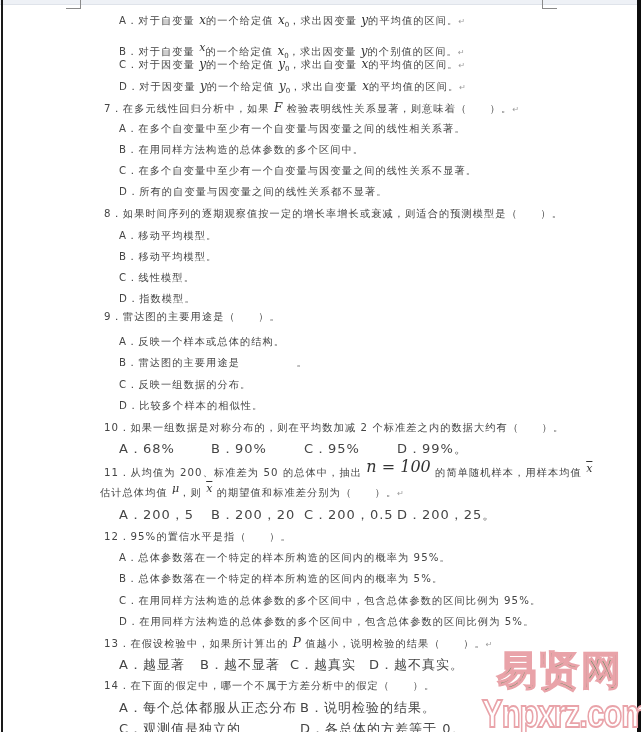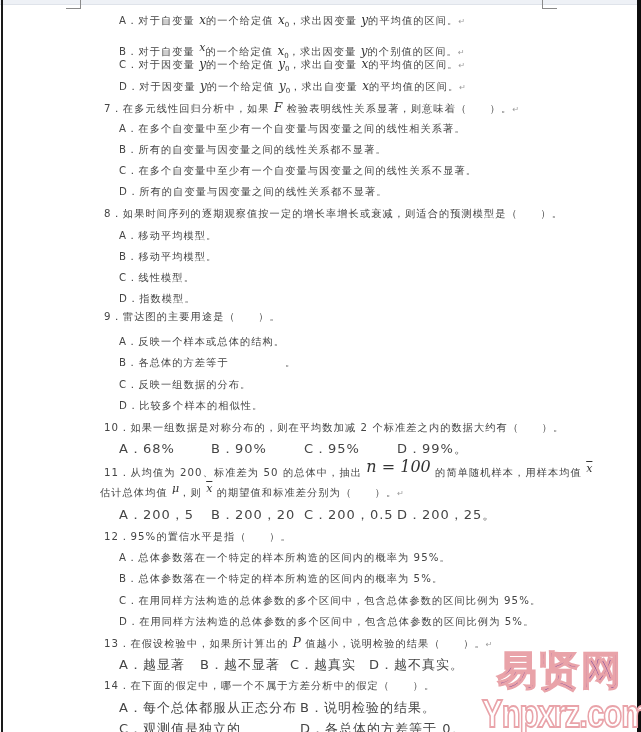--- a/index.html
+++ b/index.html
@@ -35,21 +35,21 @@
   .overline { text-decoration:overline; }
   .mark { color:#9a9a9a; font-size:8px; letter-spacing:0; }
 
   .watermark {
     position:absolute; left:482px; top:648px; width:156px; height:84px;
     text-align:center; pointer-events:none;
   }
   .wm-cn {
     font-family:"DejaVu Sans","Liberation Sans",sans-serif; font-weight:bold;
     font-size:40px; line-height:44px; letter-spacing:2px;
-    color:#4c1d95;
+    color:#15803d;
     -webkit-text-stroke:1.5px #e9a3a9;
   }
   .wm-en {
     font-family:"Liberation Sans","DejaVu Sans",sans-serif; font-weight:bold;
     font-size:31px; line-height:36px; letter-spacing:-1px;
     color:#ffffff; transform:scaleY(1.25); transform-origin:top;
     -webkit-text-stroke:1.5px #e9a3a9;
   }
 </style>
 </head>
@@ -86,37 +86,37 @@
     <span class="math"><span>y</span><sub>0</sub></span><span>，求出自变量</span>
     <span class="math">x</span><span>的平均值的区间。</span><span class="mark">↵</span>
   </div>
 </div>
 
 <div>
   <div class="line q" style="top:101px">
     <span>7．在多元线性回归分析中，如果</span> <span class="math">F</span> <span>检验表明线性关系显著，则意味着（　　）。</span><span class="mark">↵</span>
   </div>
   <div class="line opt" style="top:122px">A．在多个自变量中至少有一个自变量与因变量之间的线性相关系著。</div>
-  <div class="line opt" style="top:143px">B．所有的自变量与因变量之间的线性关系都不显著。</div>
+  <div class="line opt" style="top:143px">B．在用同样方法构造的总体参数的多个区间中。</div>
   <div class="line opt" style="top:164px">C．在多个自变量中至少有一个自变量与因变量之间的线性关系不显著。</div>
   <div class="line opt" style="top:185px">D．所有的自变量与因变量之间的线性关系都不显著。</div>
 </div>
 
 <div>
   <div class="line q" style="top:207px">8．如果时间序列的逐期观察值按一定的增长率增长或衰减，则适合的预测模型是（　　）。</div>
   <div class="line opt" style="top:229px">A．移动平均模型。</div>
   <div class="line opt" style="top:250px">B．移动平均模型。</div>
   <div class="line opt" style="top:271px">C．线性模型。</div>
   <div class="line opt" style="top:292px">D．指数模型。</div>
 </div>
 
 <div>
   <div class="line q" style="top:310px">9．雷达图的主要用途是（　　）。</div>
   <div class="line opt" style="top:335px">A．反映一个样本或总体的结构。</div>
-  <div class="line opt" style="top:356px">B．各总体的方差等于　　　　　。</div>
+  <div class="line opt" style="top:356px">B．雷达图的主要用途是　　　　　。</div>
   <div class="line opt" style="top:378px">C．反映一组数据的分布。</div>
   <div class="line opt" style="top:399px">D．比较多个样本的相似性。</div>
 </div>
 
 <div>
   <div class="line q" style="top:421px">10．如果一组数据是对称分布的，则在平均数加减 2 个标准差之内的数据大约有（　　）。</div>
   <div class="row4" style="left:119px;top:442px">A．68%</div>
   <div class="row4" style="left:211px;top:442px">B．90%</div>
   <div class="row4" style="left:304px;top:442px">C．95%</div>
   <div class="row4" style="left:397px;top:442px">D．99%。</div>

